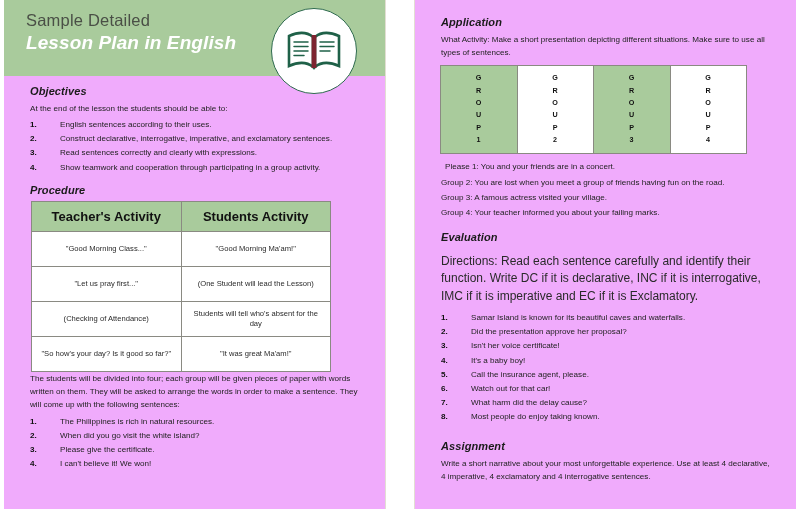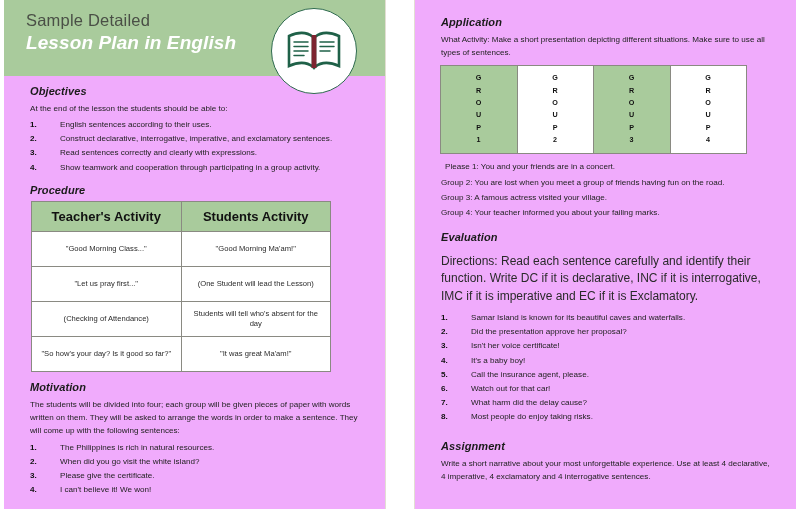--- a/index.html
+++ b/index.html
@@ -266,21 +266,20 @@
           <td>Students will tell who's absent for the day</td>
         </tr>
         <tr>
           <td>"So how's your day? Is it good so far?"</td>
           <td>"It was great Ma'am!"</td>
         </tr>
       </tbody>
     </table>
 
     <div class="content" style="padding-top:0">
-      <h2 class="section">Motivation</h2>
       <p class="body">The students will be divided into four; each group will be given pieces of paper with words written on them. They will be asked to arrange the words in order to make a sentence. They will come up with the following sentences:</p>
       <ol class="numlist">
         <li>
             <span class="num">1.</span>
             <span class="txt">The Philippines is rich in natural resources.</span>
           </li>
         <li>
             <span class="num">2.</span>
             <span class="txt">When did you go visit the white island?</span>
           </li>
@@ -374,21 +373,21 @@
         <li>
             <span class="num">6.</span>
             <span class="txt">Watch out for that car!</span>
           </li>
         <li>
             <span class="num">7.</span>
             <span class="txt">What harm did the delay cause?</span>
           </li>
         <li>
             <span class="num">8.</span>
-            <span class="txt">Most people do enjoy taking risks.</span>
+            <span class="txt">Most people do enjoy taking known.</span>
           </li>
       </ol>
 
       <h2 class="section" style="margin-top:16px">Assignment</h2>
       <p class="body">Write a short narrative about your most unforgettable experience. Use at least 4 declarative, 4 imperative, 4 exclamatory and 4 interrogative sentences.</p>
     </div>
   </div>
 
 </div>
 

